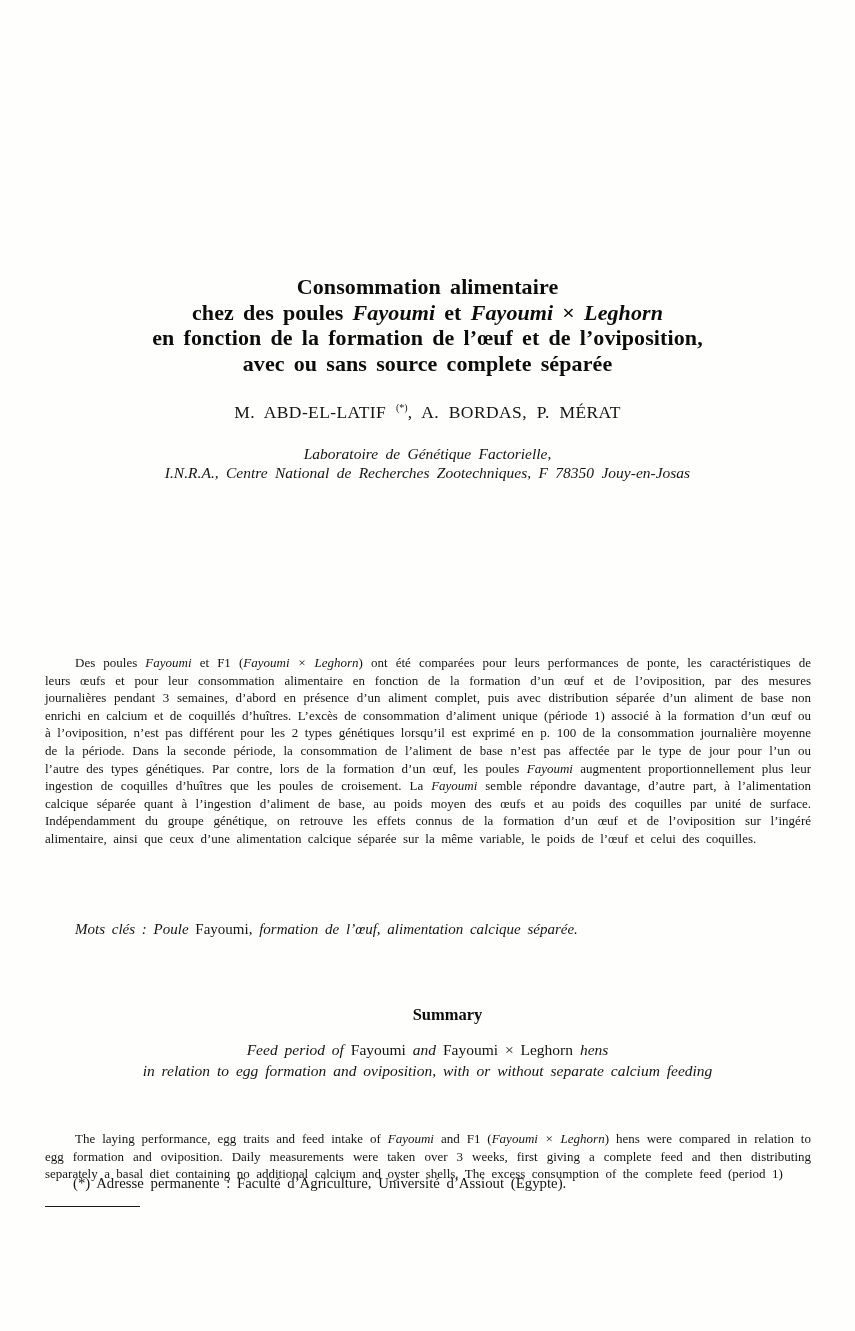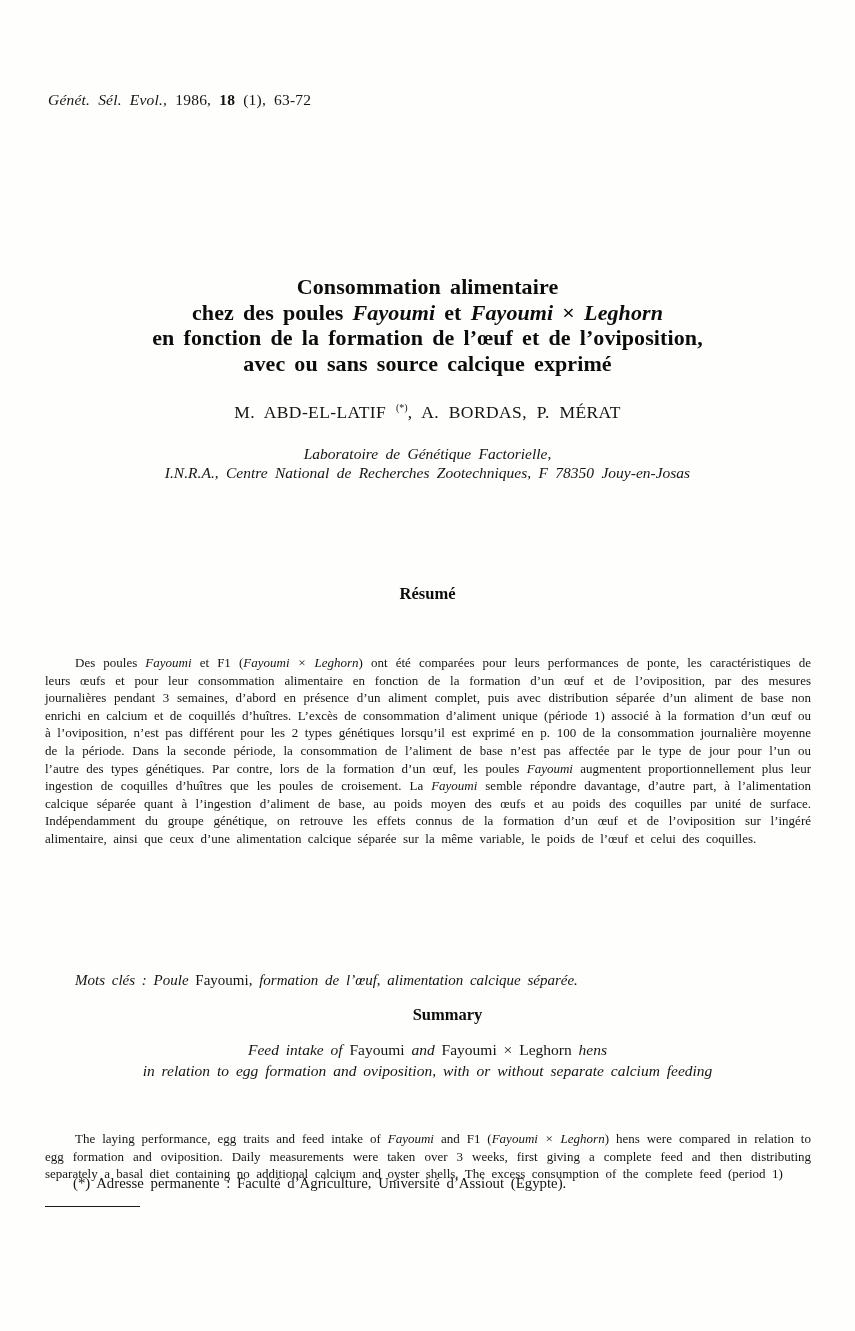--- a/index.html
+++ b/index.html
@@ -73,21 +73,21 @@
     line-height: 17.6px;
     word-spacing: 3.2px;
     text-indent: 30px;
   }
   .abstract-fr { top: 641px; }
   .abstract-en { top: 1117px; }
   .keywords {
     position: absolute;
     left: 45px;
     width: 766px;
-    top: 957px;
+    top: 906px;
     font-size: 15px;
     word-spacing: 3px;
     text-indent: 30px;
   }
   .summary-subtitle {
     position: absolute;
     left: 0; right: 0;
     top: 1040px;
     text-align: center;
     font-size: 15.5px;
@@ -111,46 +111,44 @@
     font-size: 14.8px;
     word-spacing: 3px;
     text-indent: 28px;
   }
 </style>
 </head>
 <body>
 
 <div class="page">
 
-  <div class="journal-ref"><span style="font-style: italic;">Génét. Sél. Evol.,</span><span> 1986, </span><span style="font-weight: bold;">18</span><span> (1), 63-72</span></div>
 
   <h1 class="title">
     <div class="title-line"><span>Consommation alimentaire</span></div>
     <div class="title-line"><span>chez des poules </span><span style="font-style: italic;">Fayoumi</span><span> et </span><span style="font-style: italic;">Fayoumi</span><span> × </span><span style="font-style: italic;">Leghorn</span></div>
     <div class="title-line"><span>en fonction de la formation de l’œuf et de l’oviposition,</span></div>
-    <div class="title-line"><span>avec ou sans source calcique exprimé</span></div>
+    <div class="title-line"><span>avec ou sans source complete séparée</span></div>
   </h1>
 
   <div class="authors"><span>M. ABD-EL-LATIF </span><sup>(*)</sup><span>, A. BORDAS, P. MÉRAT</span></div>
 
   <div class="affiliation">
     <div><span style="font-style: italic;">Laboratoire de Génétique Factorielle,</span></div>
     <div><span style="font-style: italic;">I.N.R.A., Centre National de Recherches Zootechniques, F 78350 Jouy-en-Josas</span></div>
   </div>
 
-  <h2 class="section-heading resume-heading">Résumé</h2>
 
   <p class="abstract abstract-fr"><span>Des poules </span><span style="font-style: italic;">Fayoumi</span><span> et F1 (</span><span style="font-style: italic;">Fayoumi × Leghorn</span><span>) ont été comparées pour leurs performances de ponte, les caractéristiques de leurs œufs et pour leur consommation alimentaire en fonction de la formation d’un œuf et de l’oviposition, par des mesures journalières pendant 3 semaines, d’abord en présence d’un aliment complet, puis avec distribution séparée d’un aliment de base non enrichi en calcium et de coquillés d’huîtres. L’excès de consommation d’aliment unique (période 1) associé à la formation d’un œuf ou à l’oviposition, n’est pas différent pour les 2 types génétiques lorsqu’il est exprimé en p. 100 de la consommation journalière moyenne de la période. Dans la seconde période, la consommation de l’aliment de base n’est pas affectée par le type de jour pour l’un ou l’autre des types génétiques. Par contre, lors de la formation d’un œuf, les poules </span><span style="font-style: italic;">Fayoumi</span><span> augmentent proportionnellement plus leur ingestion de coquilles d’huîtres que les poules de croisement. La </span><span style="font-style: italic;">Fayoumi</span><span> semble répondre davantage, d’autre part, à l’alimentation calcique séparée quant à l’ingestion d’aliment de base, au poids moyen des œufs et au poids des coquilles par unité de surface. Indépendamment du groupe génétique, on retrouve les effets connus de la formation d’un œuf et de l’oviposition sur l’ingéré alimentaire, ainsi que ceux d’une alimentation calcique séparée sur la même variable, le poids de l’œuf et celui des coquilles.</span></p>
 
   <p class="keywords"><span style="font-style: italic;">Mots clés : Poule </span><span>Fayoumi, </span><span style="font-style: italic;">formation de l’œuf, alimentation calcique séparée.</span></p>
 
   <h2 class="section-heading summary-heading">Summary</h2>
 
   <div class="summary-subtitle">
-    <div><span style="font-style: italic;">Feed intake of </span><span>Fayoumi</span><span style="font-style: italic;"> and </span><span>Fayoumi × Leghorn</span><span style="font-style: italic;"> hens</span></div>
+    <div><span style="font-style: italic;">Feed period of </span><span>Fayoumi</span><span style="font-style: italic;"> and </span><span>Fayoumi × Leghorn</span><span style="font-style: italic;"> hens</span></div>
     <div><span style="font-style: italic;">in relation to egg formation and oviposition, with or without separate calcium feeding</span></div>
   </div>
 
   <p class="abstract abstract-en"><span>The laying performance, egg traits and feed intake of </span><span style="font-style: italic;">Fayoumi</span><span> and F1 (</span><span style="font-style: italic;">Fayoumi × Leghorn</span><span>) hens were compared in relation to egg formation and oviposition. Daily measurements were taken over 3 weeks, first giving a complete feed and then distributing separately a basal diet containing no additional calcium and oyster shells. The excess consumption of the complete feed (period 1)</span></p>
 
   <hr class="footnote-rule">
 
   <p class="footnote"><span>(*) Adresse permanente : Faculté d’Agriculture, Université d’Assiout (Egypte).</span></p>
 
 </div>

